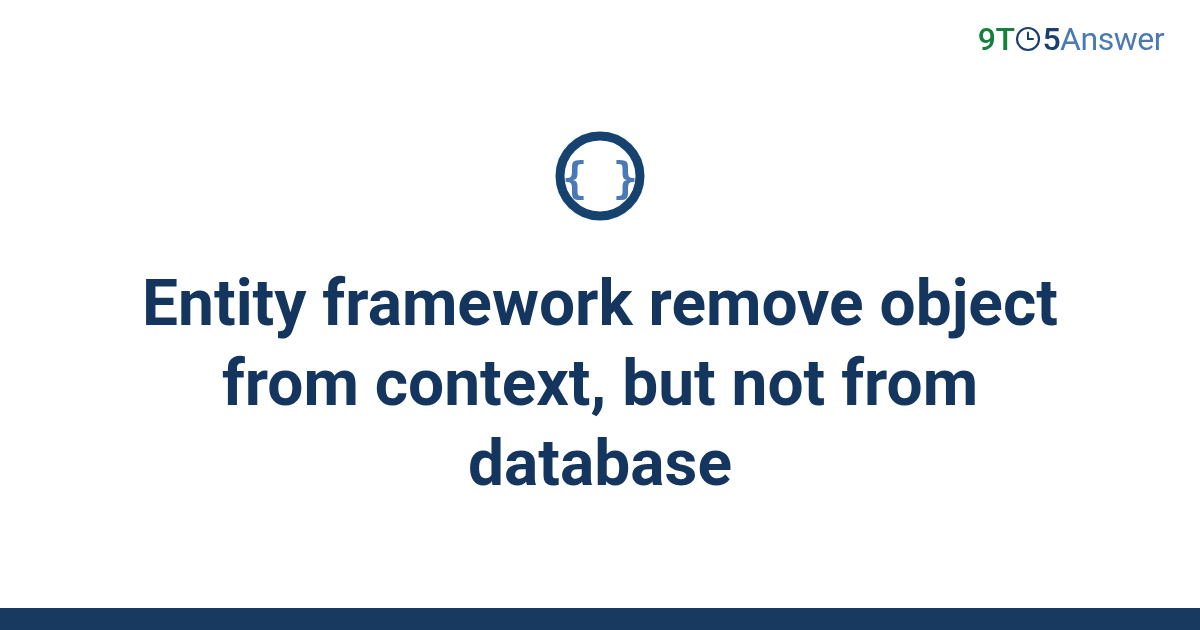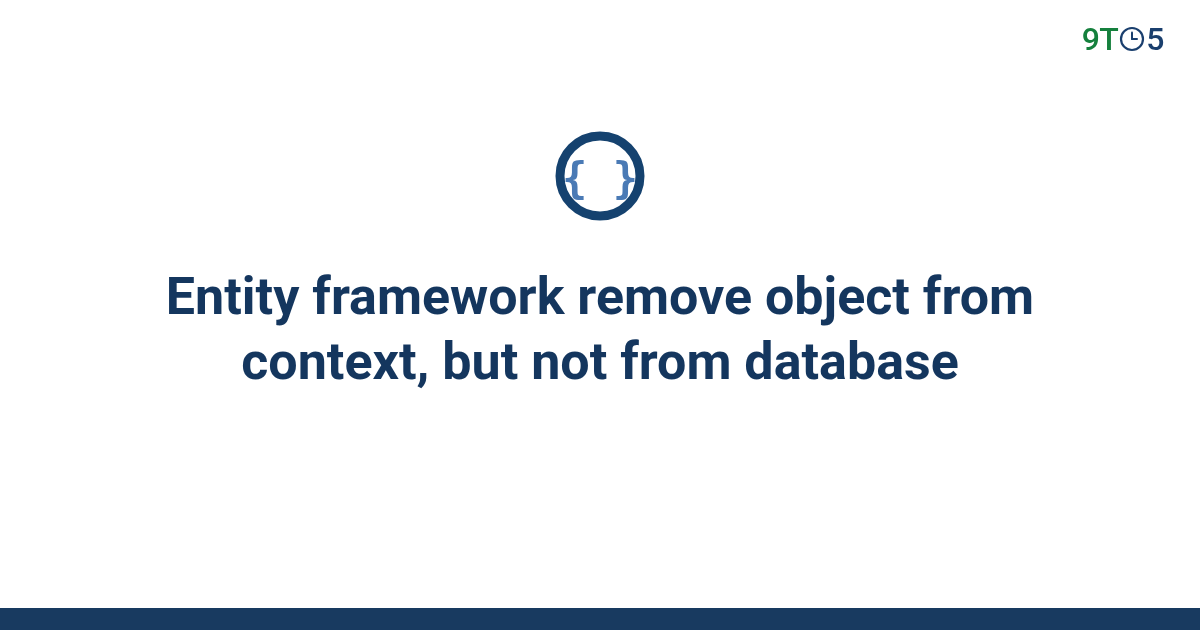--- a/index.html
+++ b/index.html
@@ -38,21 +38,21 @@
       transform: translateX(-50%);
     }
     .center-icon svg { display: block; }
     .title {
       position: absolute;
       top: 264px;
       left: 50%;
       transform: translateX(-50%);
       width: 980px;
       text-align: center;
-      font-size: 52px;
+      font-size: 64px;
       line-height: 1.25;
       font-weight: 700;
       color: #14365e;
     }
     .footer-bar {
       position: absolute;
       bottom: 0;
       left: 0;
       width: 100%;
       height: 22px;
@@ -65,20 +65,21 @@
 <div class="brand">
   <span class="brand-part-1">9T</span>
   <span class="brand-clock">
     <svg width="26" height="26" viewBox="0 0 26 26">
       <circle cx="13" cy="13" r="11" fill="none" stroke="#1a3f6e" stroke-width="2.2"></circle>
       <line x1="13" y1="13" x2="13" y2="6.5" stroke="#1a3f6e" stroke-width="2" stroke-linecap="round"></line>
       <line x1="13" y1="13" x2="18" y2="13" stroke="#1a3f6e" stroke-width="2" stroke-linecap="round"></line>
     </svg>
   </span>
   <span class="brand-part-2">5</span>
+  <span class="brand-part-3">Answer</span>
 </div>
 
 <div class="center-icon">
   <svg width="96" height="96" viewBox="0 0 96 96">
     <circle cx="48" cy="48" r="40" fill="none" stroke="#15426f" stroke-width="9"></circle>
     <text x="48" y="50" text-anchor="middle" dominant-baseline="central" font-family="Consolas, Menlo, monospace" font-size="42" font-weight="700" fill="#4a7ab5">{ }</text>
   </svg>
 </div>
 
 <h1 class="title">Entity framework remove object from context, but not from database</h1>

